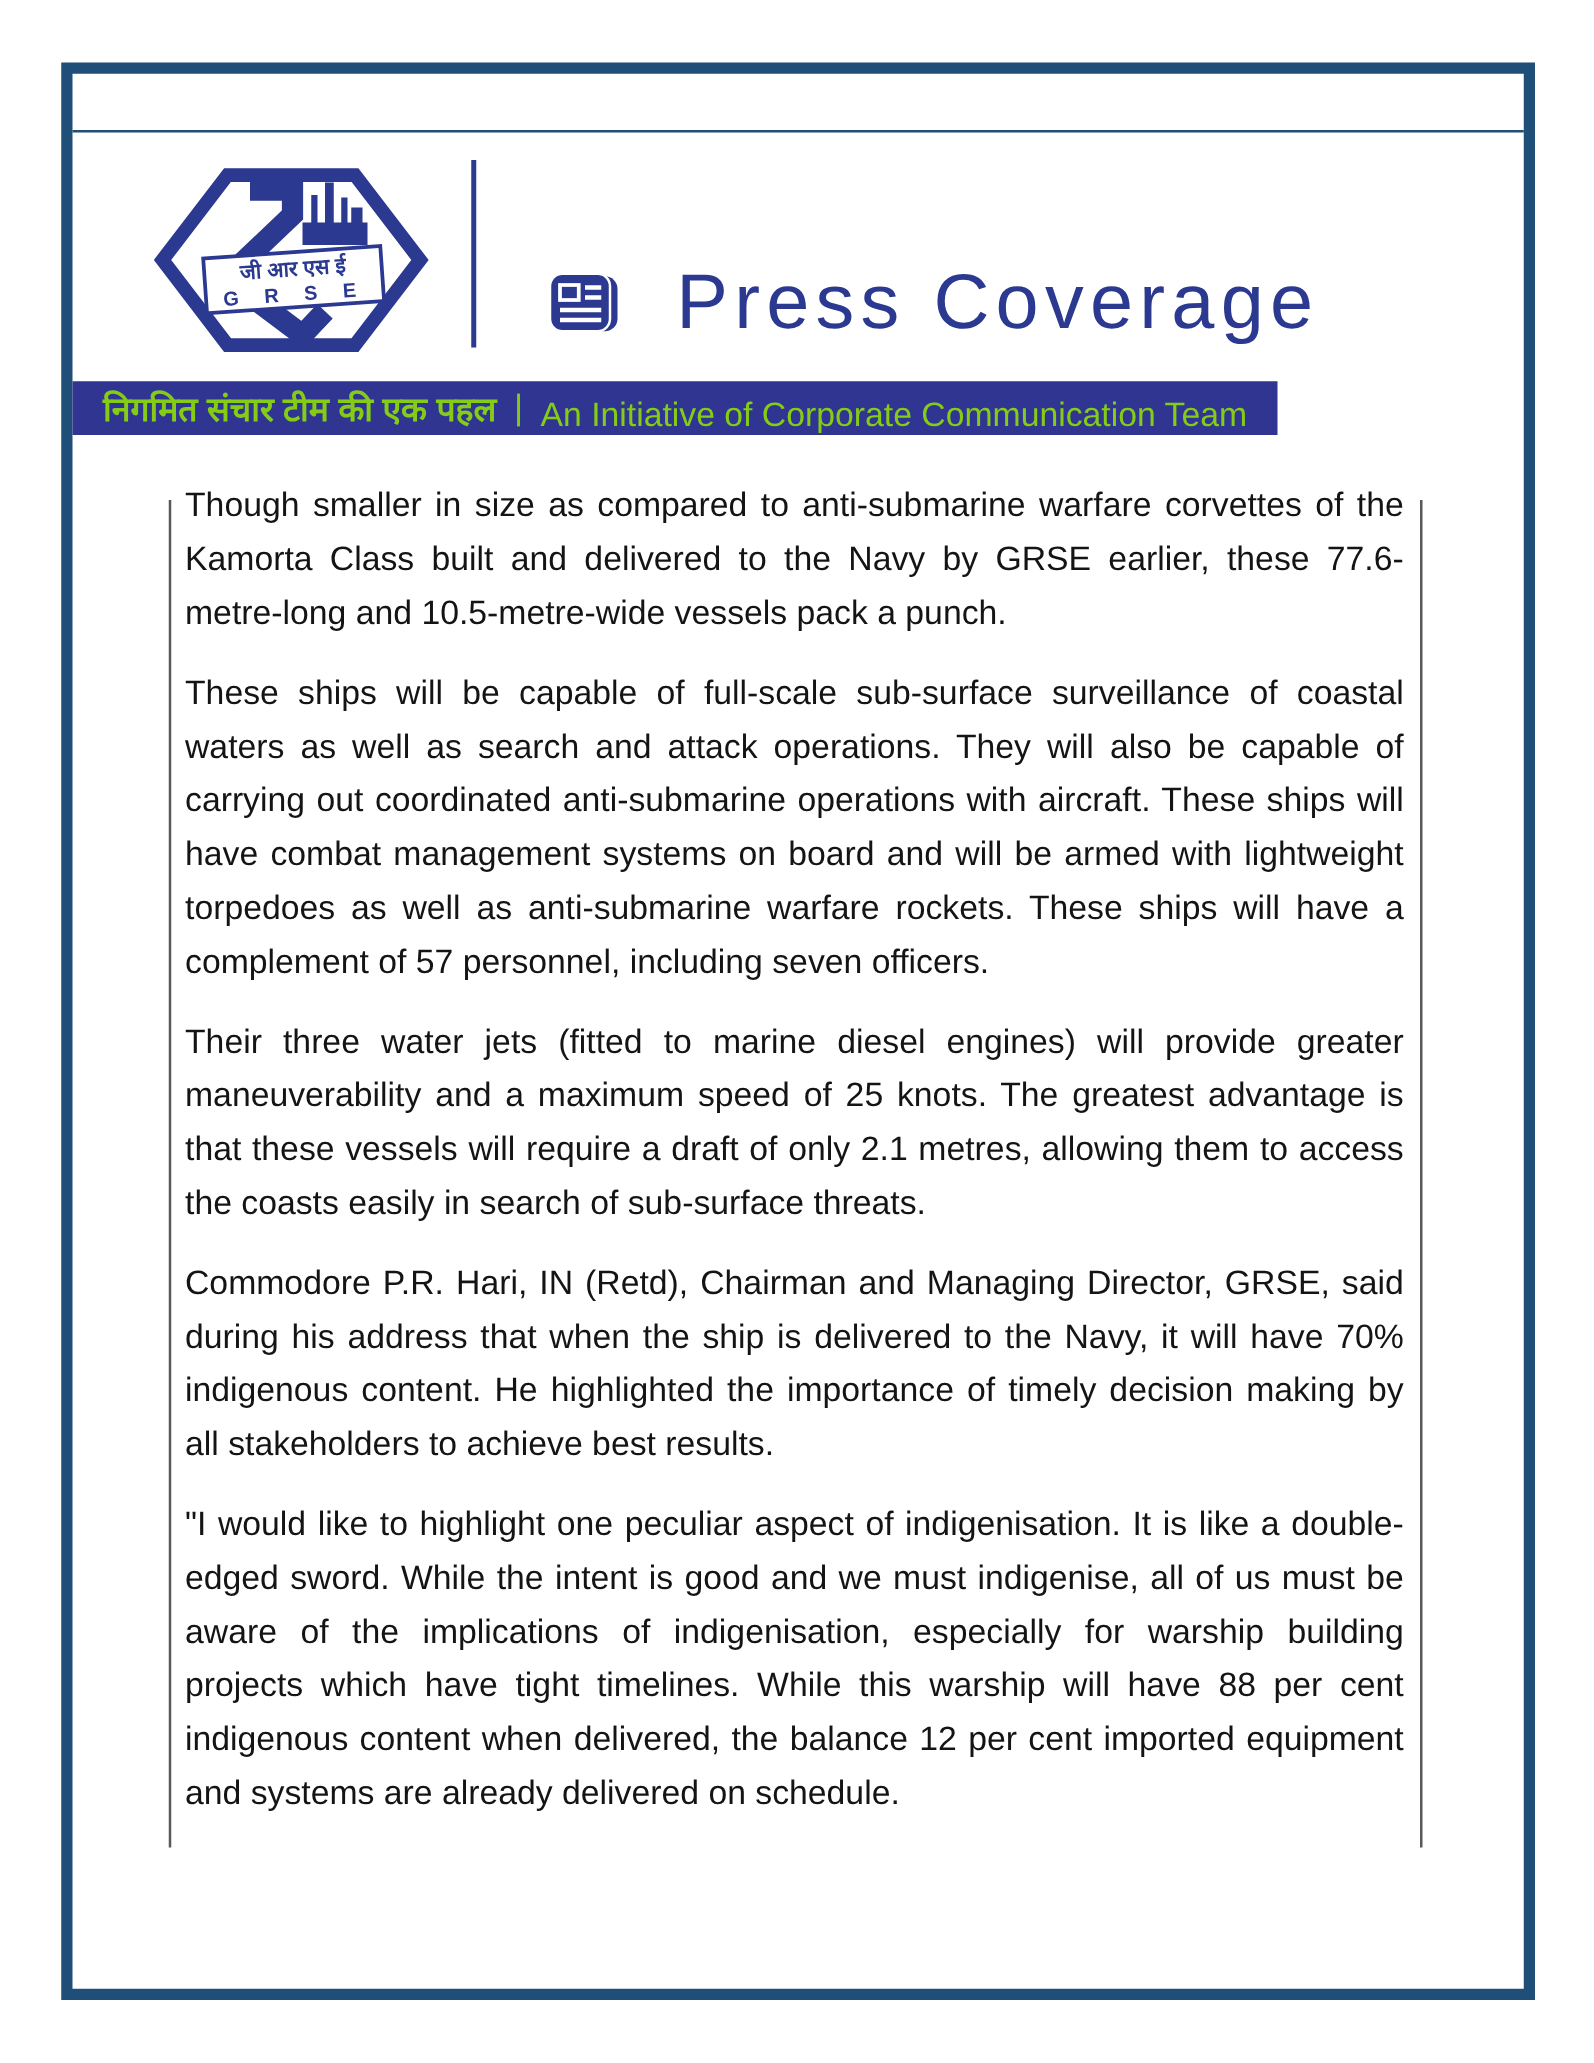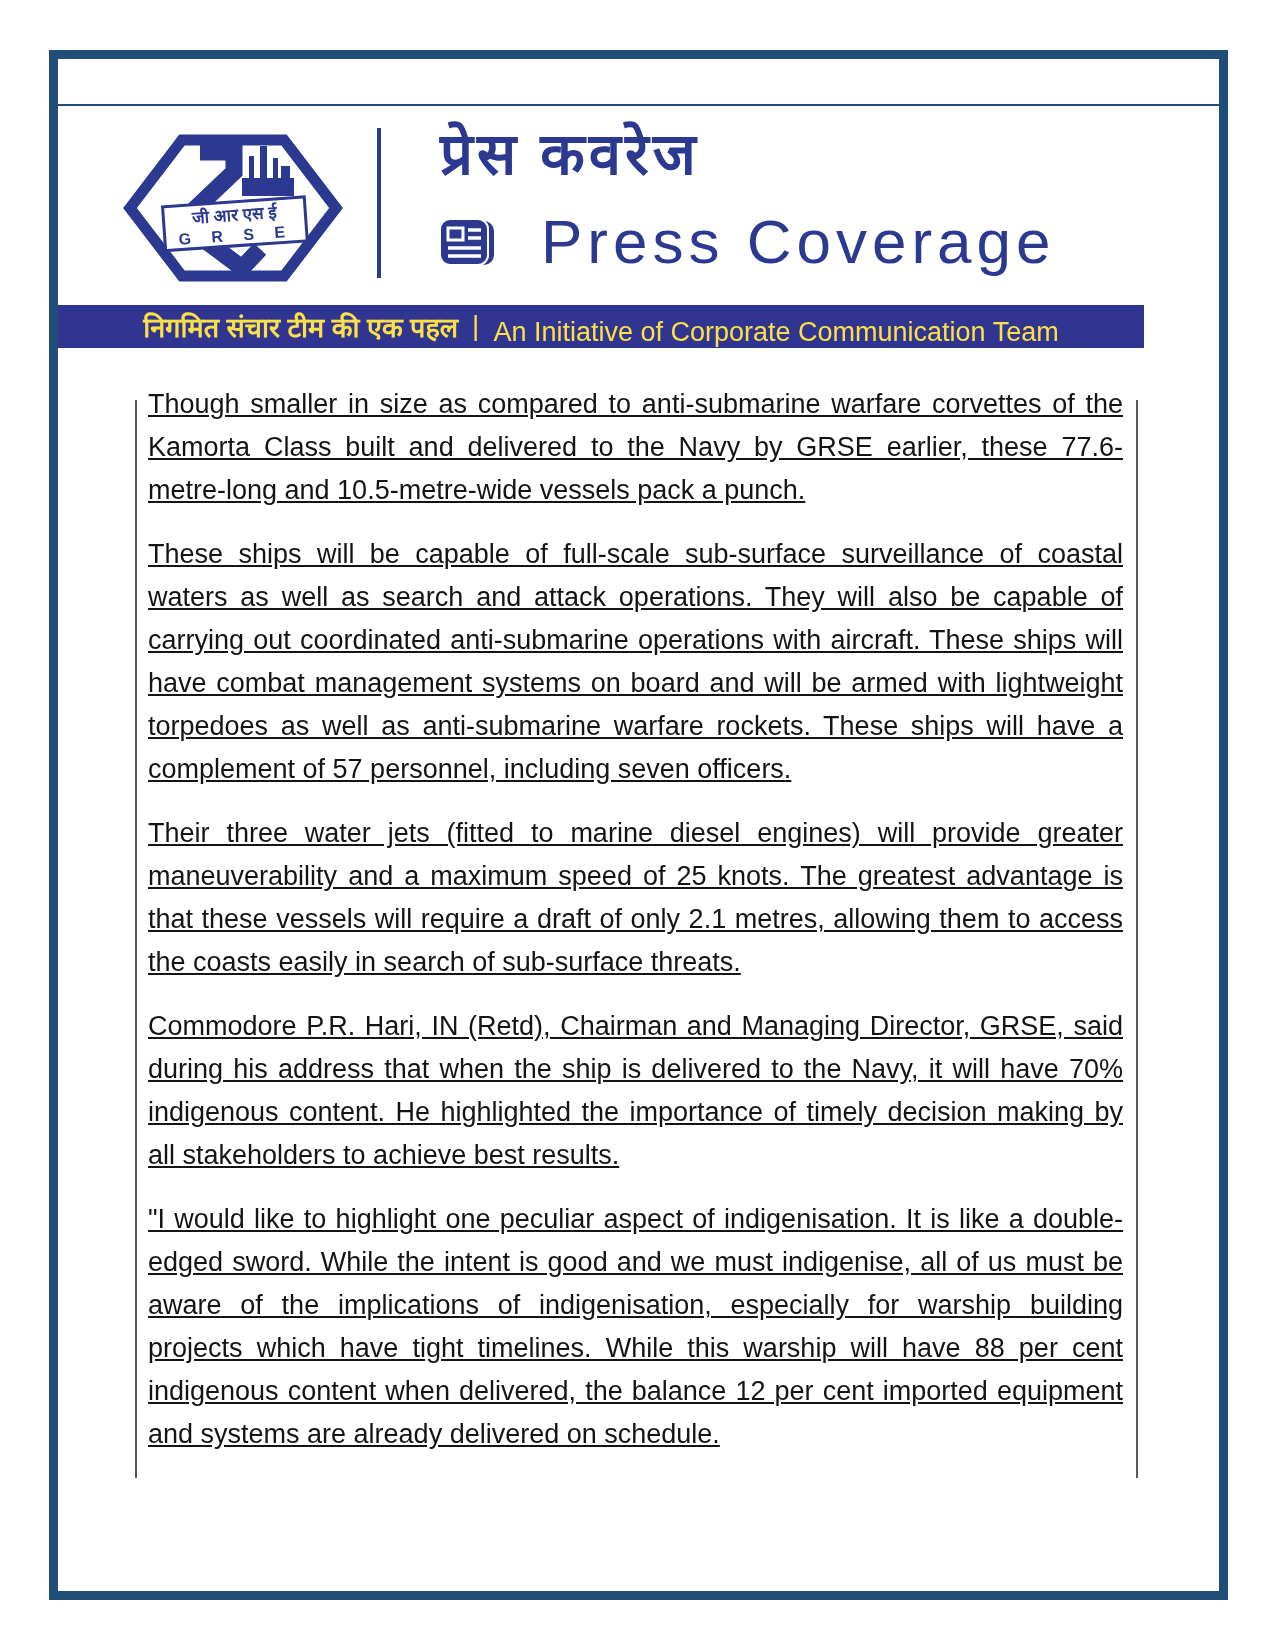--- a/index.html
+++ b/index.html
@@ -53,23 +53,23 @@
     font-weight: 500;
     letter-spacing: 5px;
     white-space: nowrap;
     color: #2b3990;
     margin-left: 28px;
   }
   
   .banner {
     position: absolute;
     left: 58px; top: 305px;
-    width: 1086px; height: 43px;
+    width: 964px; height: 43px;
     background: #2f3591;
-    color: #fde047;
+    color: #84cc16;
     display: flex; align-items: center; justify-content: center;
     gap: 14px;
     font-size: 27px;
   }
   .banner .hi { font-weight: 600; }
   .banner .sep { font-weight: 300; font-size: 28px; position: relative; top: -1px; }
   .banner .en { font-weight: 500; letter-spacing: 0px; margin-top: 12px; }
   
   .col-rule {
     position: absolute;
@@ -82,21 +82,21 @@
   
   .article {
     position: absolute;
     left: 148px; top: 383px;
     width: 975px;
     font-size: 27px;
     line-height: 43px;
     text-align: justify;
     color: #141414;
   }
-  .article p { margin: 0 0 21px 0; text-decoration: underline; }
+  .article p { margin: 0 0 21px 0; }
 </style>
 </head>
 <body>
 
 <div class="page">
 
   <div class="frame"></div>
   <div class="top-rule"></div>
 
   <div class="logo-wrap">
@@ -117,21 +117,20 @@
       <g transform="rotate(-4 110 97)">
         <rect x="42" y="74" width="142" height="44" fill="#ffffff" stroke="#2b3990" stroke-width="3"></rect>
         <text x="113" y="93" text-anchor="middle" font-size="17" font-weight="bold" fill="#2b3990">जी आर एस ई</text>
         <text x="113" y="113" text-anchor="middle" font-size="16" font-weight="bold" letter-spacing="8" fill="#2b3990">G R S E</text>
       </g>
     </svg>
   </div>
 
   <div class="header-divider"></div>
 
-  <div class="title-hindi">प्रेस कवरेज</div>
 
   <div class="title-row">
     <svg width="60" height="58" viewBox="0 0 60 58">
       <rect x="11" y="8" width="46" height="44" rx="10" fill="#2b3990"></rect>
       <rect x="3" y="6" width="48" height="46" rx="10" fill="#2b3990" stroke="#ffffff" stroke-width="2"></rect>
       <rect x="11" y="15" width="15" height="12" fill="none" stroke="#ffffff" stroke-width="3"></rect>
       <line x1="31" y1="17" x2="44" y2="17" stroke="#ffffff" stroke-width="3.5"></line>
       <line x1="31" y1="25" x2="44" y2="25" stroke="#ffffff" stroke-width="3.5"></line>
       <line x1="11" y1="35" x2="44" y2="35" stroke="#ffffff" stroke-width="3.5"></line>
       <line x1="11" y1="43" x2="44" y2="43" stroke="#ffffff" stroke-width="3.5"></line>

